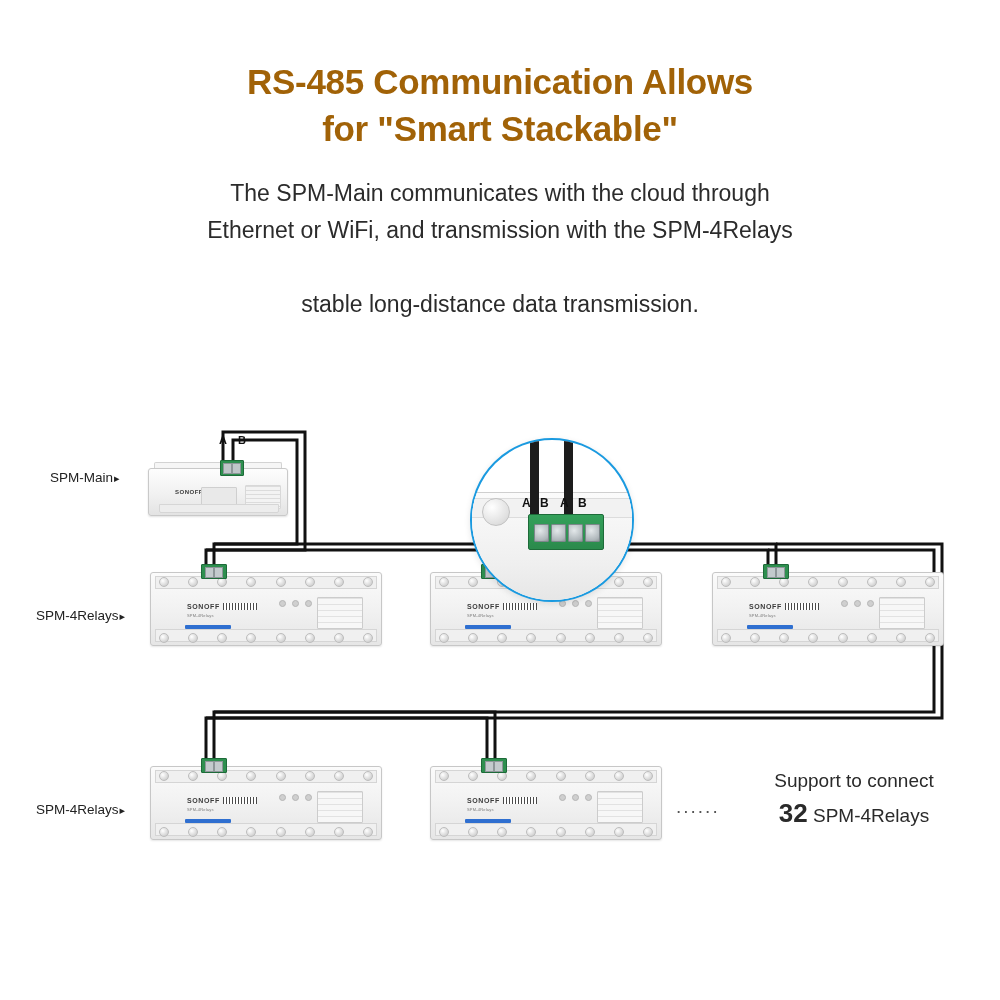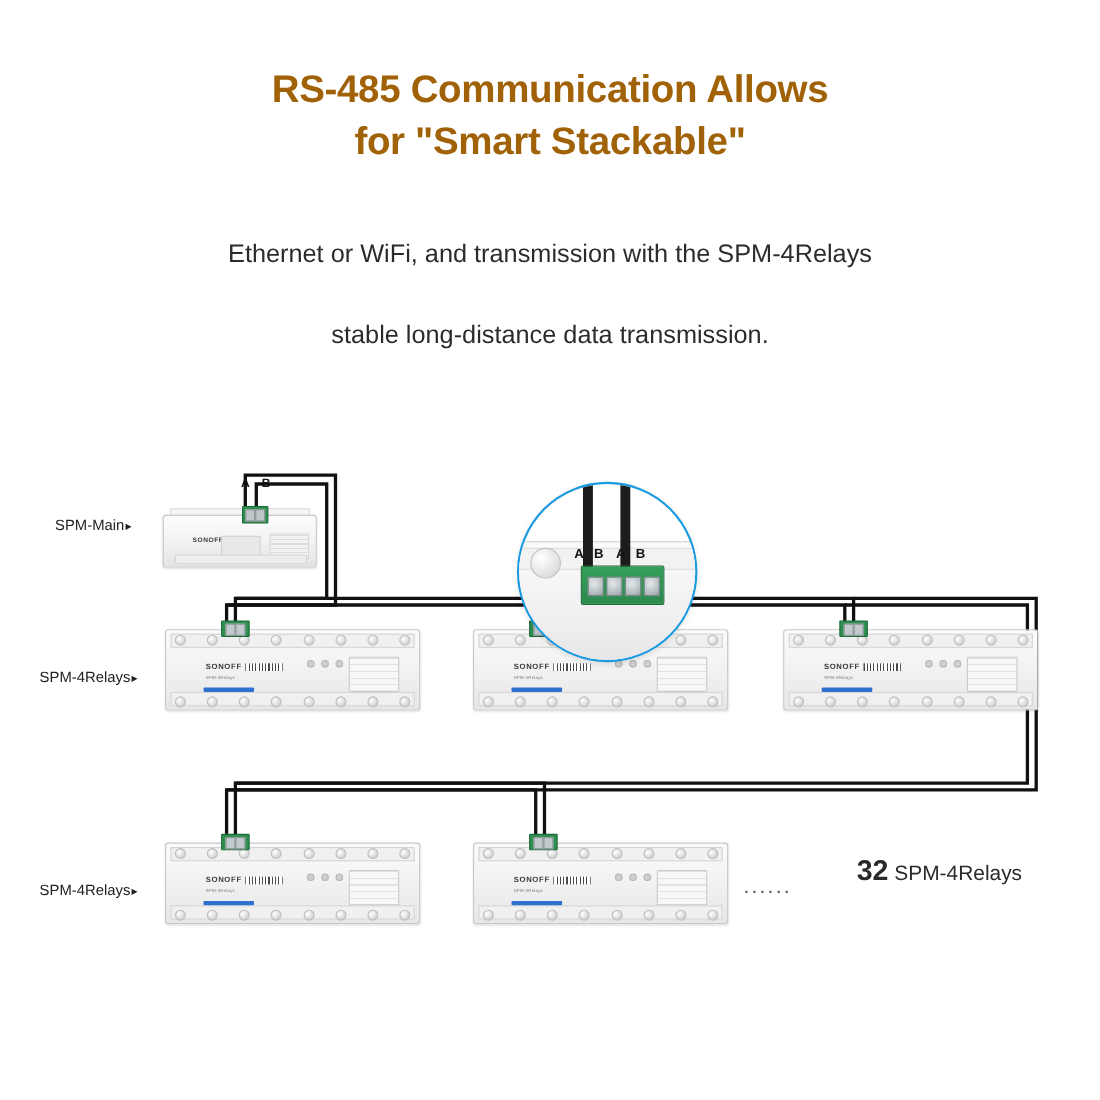--- a/index.html
+++ b/index.html
@@ -366,21 +366,21 @@
 </style>
 </head>
 <body>
 
 <div class="header">
   <h1 class="title">
     <span>RS-485 Communication Allows</span><br>
     <span>for "Smart Stackable"</span>
   </h1>
   <p class="subtitle">
-    <br>
+    <span>The SPM-Main communicates with the cloud through</span><br>
     <span>Ethernet or WiFi, and transmission with the SPM-4Relays</span><br>
     <br>
     <span>stable long-distance data transmission.</span>
   </p>
 </div>
 
 <div class="diagram">
 
   <svg class="wire-layer" viewBox="0 0 1000 560">
     <g fill="none" stroke="#111111" stroke-width="3">
@@ -646,19 +646,20 @@
       <i></i>
     </div>
     <div class="c-ab" style="left:50px;">A</div>
     <div class="c-ab" style="left:68px;">B</div>
     <div class="c-ab" style="left:88px;">A</div>
     <div class="c-ab" style="left:106px;">B</div>
   </div>
 
   <div class="dots" style="left:676px; top:396px;">......</div>
   <div class="support" style="left:744px; top:370px; width:220px;">
+    <div class="line1">Support to connect</div>
     <div class="line2">
       <b>32</b>
       <span>SPM-4Relays</span>
     </div>
   </div>
 
 </div>
 
 </body></html>

